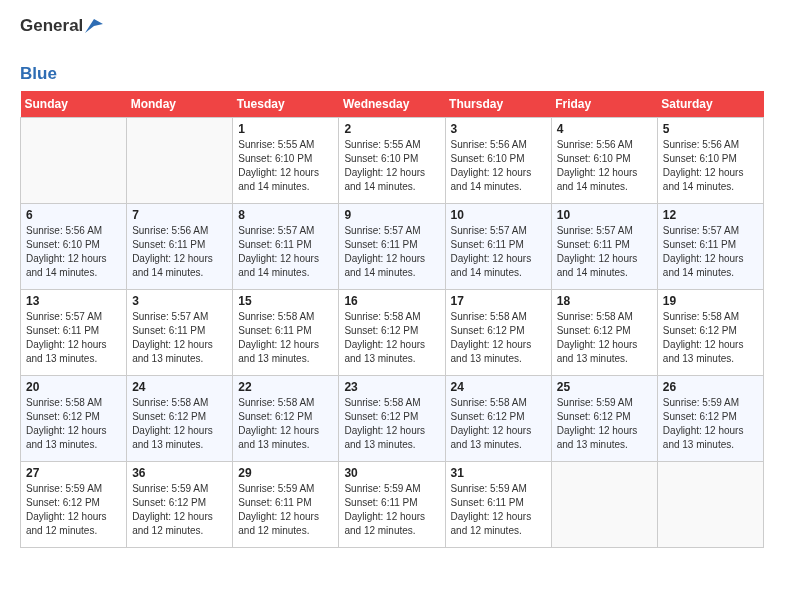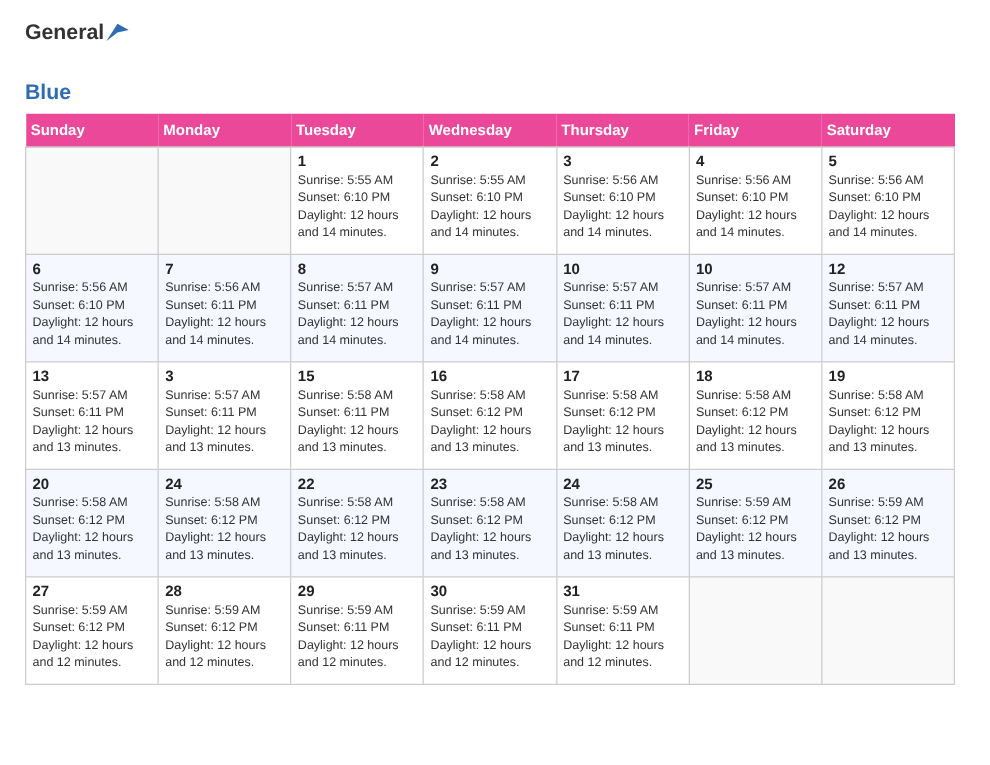--- a/index.html
+++ b/index.html
@@ -41,21 +41,21 @@
       color: #555;
       margin-top: 2px;
     }
     .calendar-table {
       width: 100%;
       border-collapse: collapse;
       margin-top: 8px;
       font-size: 11px;
     }
     .calendar-table th {
-      background-color: #ec4899;
+      background-color: #ef4444;
       color: #fff;
       padding: 6px 4px;
       text-align: left;
       font-size: 12px;
       font-weight: bold;
     }
     .calendar-table td {
       border: 1px solid #ccc;
       vertical-align: top;
       padding: 4px 5px;
@@ -233,21 +233,21 @@
             <span class="day-number">26</span>
             <div class="day-info">Sunrise: 5:59 AM<br>Sunset: 6:12 PM<br>Daylight: 12 hours and 13 minutes.</div>
           </td>
         </tr>
         <tr>
           <td>
             <span class="day-number">27</span>
             <div class="day-info">Sunrise: 5:59 AM<br>Sunset: 6:12 PM<br>Daylight: 12 hours and 12 minutes.</div>
           </td>
           <td>
-            <span class="day-number">28</span>
+            <span class="day-number">36</span>
             <div class="day-info">Sunrise: 5:59 AM<br>Sunset: 6:12 PM<br>Daylight: 12 hours and 12 minutes.</div>
           </td>
           <td>
             <span class="day-number">29</span>
             <div class="day-info">Sunrise: 5:59 AM<br>Sunset: 6:11 PM<br>Daylight: 12 hours and 12 minutes.</div>
           </td>
           <td>
             <span class="day-number">30</span>
             <div class="day-info">Sunrise: 5:59 AM<br>Sunset: 6:11 PM<br>Daylight: 12 hours and 12 minutes.</div>
           </td>

